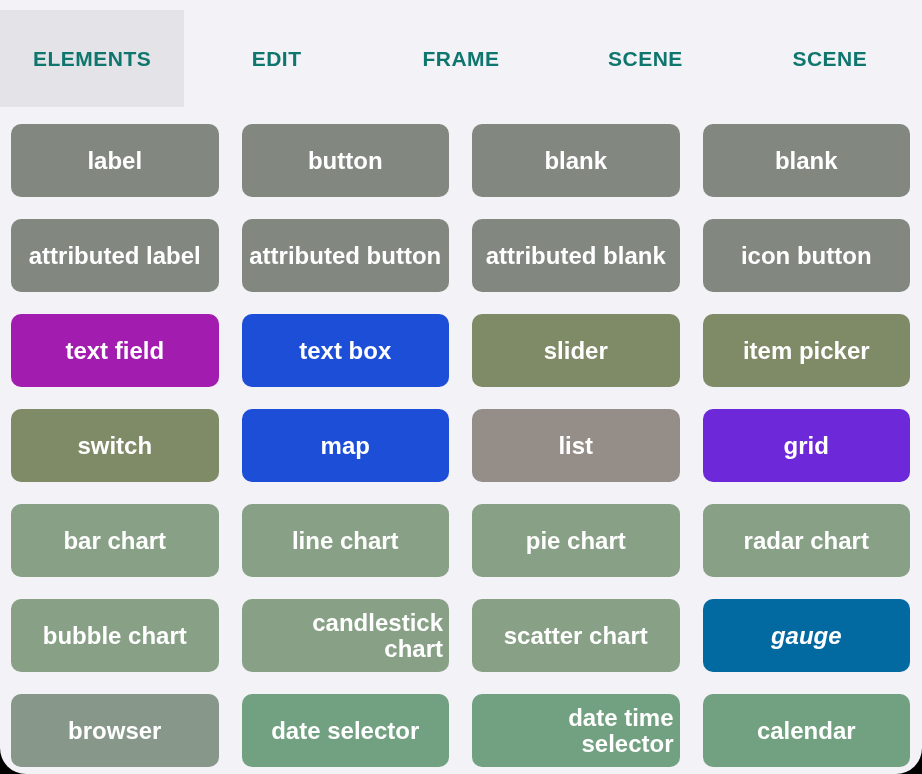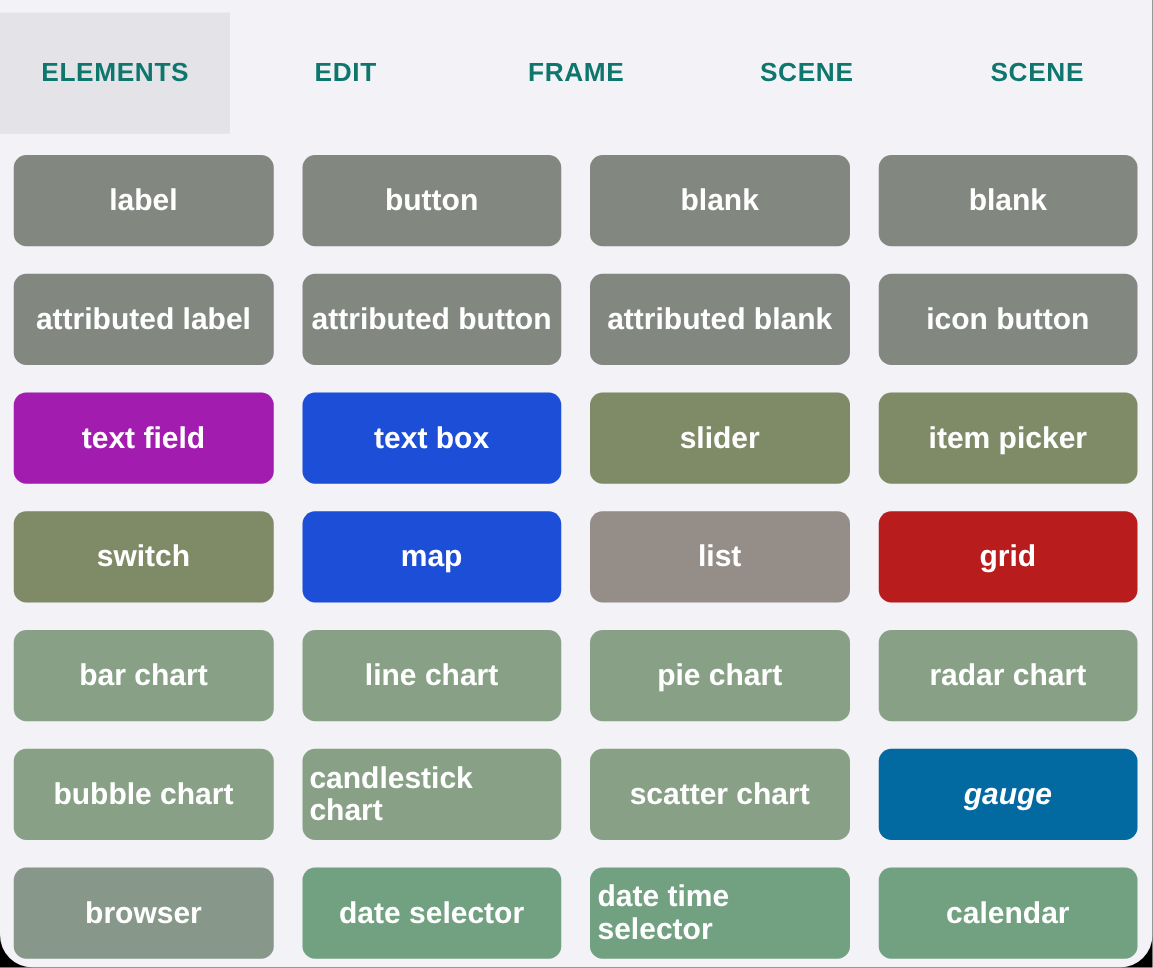--- a/index.html
+++ b/index.html
@@ -41,21 +41,21 @@
     padding:14px 12px 0 11px;
   }
   .pal {
     height:73px;
     border:none;
     border-radius:10px;
     color:#ffffff;
     font-family:"Liberation Sans", sans-serif;
     font-size:24px; font-weight:700;
     line-height:26px;
-    text-align:left;
+    text-align:right;
     padding:0 6px;
     cursor:pointer;
     display:flex; align-items:center; justify-content:center;
   }
 </style>
 </head>
 <body>
 
 <div class="page">
 
@@ -106,21 +106,21 @@
       </button>
       <button class="pal" style="background: rgb(127, 138, 103);">
         <span>switch</span>
       </button>
       <button class="pal" style="background: #1d4ed8;">
         <span>map</span>
       </button>
       <button class="pal" style="background: rgb(149, 141, 136);">
         <span>list</span>
       </button>
-      <button class="pal" style="background: #b91c1c;">
+      <button class="pal" style="background: #6d28d9;">
         <span>grid</span>
       </button>
       <button class="pal" style="background: rgb(136, 161, 134);">
         <span>bar chart</span>
       </button>
       <button class="pal" style="background: rgb(136, 161, 134);">
         <span>line chart</span>
       </button>
       <button class="pal" style="background: rgb(136, 161, 134);">
         <span>pie chart</span>

